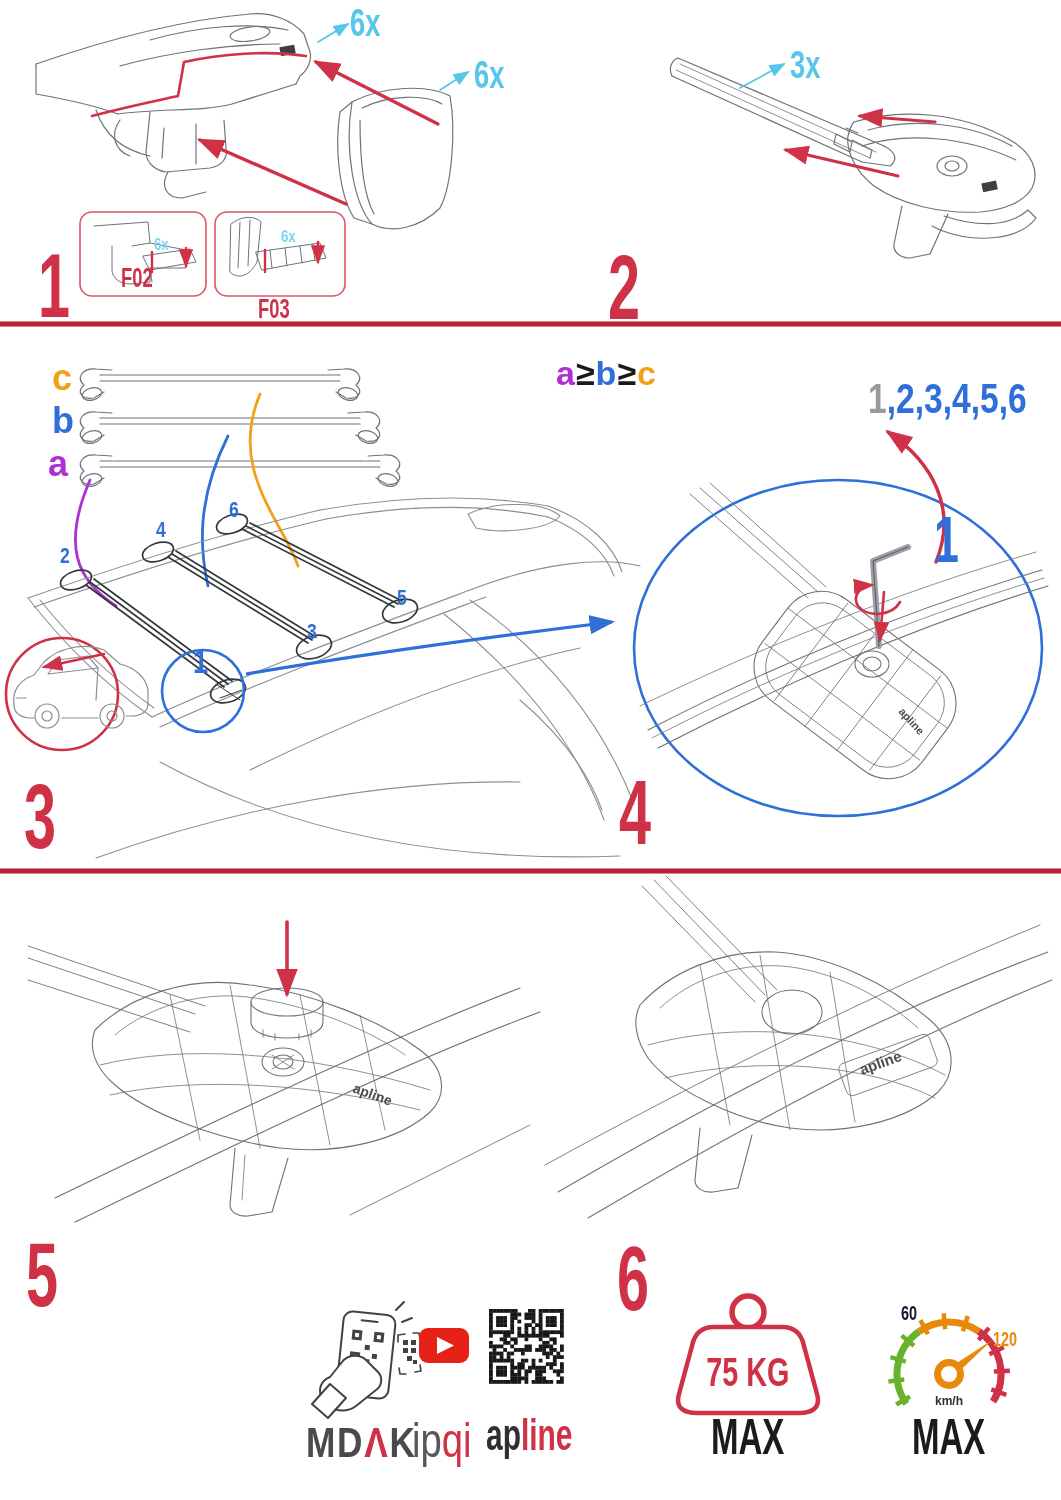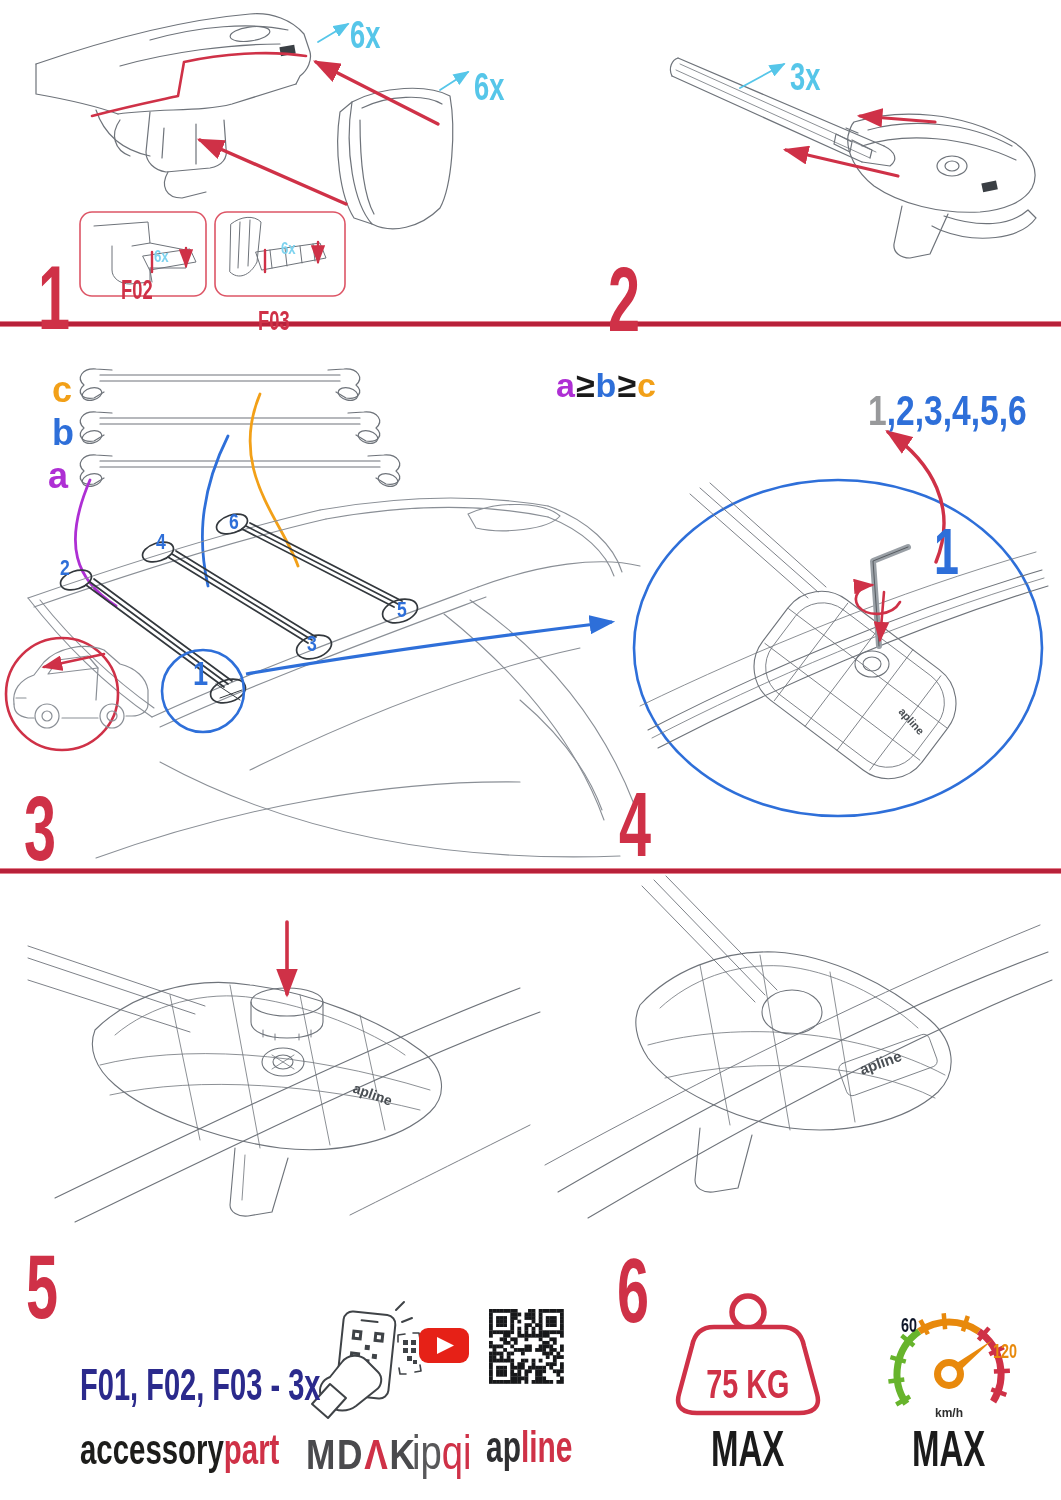--- a/index.html
+++ b/index.html
@@ -1,19 +1,19 @@
 <!DOCTYPE html>
 <html><head>
 <meta charset="utf-8">
 <style>
   html,body{margin:0;padding:0;background:#fff;}
   .page{position:relative;width:1061px;height:1500px;background:#ffffff;overflow:hidden;
         font-family:"Liberation Sans",sans-serif;}
   .art{position:absolute;left:0;top:0;}
-  .t{position:absolute;font-weight:bold;line-height:1;white-space:nowrap;margin-top:12px;}
+  .t{position:absolute;font-weight:bold;line-height:1;white-space:nowrap;}
   .sx{display:inline-block;transform:scaleX(var(--sx,1));transform-origin:left top;}
   .ctr{text-align:center;}
   .ctr .sx{transform-origin:center top;}
   .step{font-size:90px;color:#cf3147;}
   .step .sx{--sx:.64;}
   .qty{font-size:38px;color:#56c6e9;}
   .qty .sx{--sx:.72;}
   .qtysm{font-size:17px;color:#7dd3ef;}
   .inset-label{font-size:27px;color:#cf3147;}
   .inset-label .sx{--sx:.68;}
@@ -606,23 +606,21 @@
   <div class="t posnum" style="left:193px;top:644px;font-size:34px"><span class="sx">1</span></div>
   <div class="t posnum" style="left:60px;top:545px"><span class="sx">2</span></div>
   <div class="t posnum" style="left:307px;top:621px"><span class="sx">3</span></div>
   <div class="t posnum" style="left:156px;top:519px"><span class="sx">4</span></div>
   <div class="t posnum" style="left:397px;top:587px"><span class="sx">5</span></div>
   <div class="t posnum" style="left:229px;top:499px"><span class="sx">6</span></div>
 
   <div class="t order" style="left:868px;top:378px"><span class="sx"><span style="color:#98999b">1</span><span style="color:#2e6fd9">,2,3,4,5,6</span></span></div>
   <div class="t" style="left:934px;top:508px;font-size:64px;color:#2e6fd9"><span class="sx" style="--sx:.7">1</span></div>
 
-  <div class="t" style="left:80px;top:1351px;font-size:44px;color:#2b2a8c"><span class="sx" style="--sx:.66">F01, F02, F03 - 3x</span></div>
-
-  <div class="t" style="left:80px;top:1417px;font-size:42px"><span class="sx" style="--sx:.70"><span style="color:#1d1d1b">accessory</span><span style="color:#cf3147">part</span></span></div>
+
   <div class="t" style="left:306px;top:1422px;font-size:42px;letter-spacing:2px"><span class="sx" style="--sx:.84"><span style="color:#4a4a4d">MD</span><span style="color:#cf3147">Λ</span><span style="color:#4a4a4d">K</span></span></div>
   <div class="t" style="left:412px;top:1416px;font-size:49px;font-weight:normal"><span class="sx" style="--sx:.78"><span style="color:#58585a">ip</span><span style="color:#cf3147">qi</span></span></div>
   <div class="t" style="left:486px;top:1413px;font-size:44px"><span class="sx" style="--sx:.68"><span style="color:#2f2f31">ap</span><span style="color:#cf3147">line</span></span></div>
 
   <div class="t ctr" style="left:678px;top:1352px;width:140px;font-size:40px;color:#cf3147"><span class="sx" style="--sx:.72">75 KG</span></div>
   <div class="t ctr" style="left:678px;top:1412px;width:140px;font-size:50px;color:#1b1b1b"><span class="sx" style="--sx:.66">MAX</span></div>
 
   <div class="t" style="left:901px;top:1303px;font-size:20px;color:#0f172a"><span class="sx" style="--sx:.72">60</span></div>
   <div class="t" style="left:993px;top:1329px;font-size:20px;color:#e8890c"><span class="sx" style="--sx:.72">120</span></div>
   <div class="t ctr" style="left:889px;top:1395px;width:120px;font-size:12px;font-weight:bold;color:#2e2e2e"><span>km/h</span></div>

